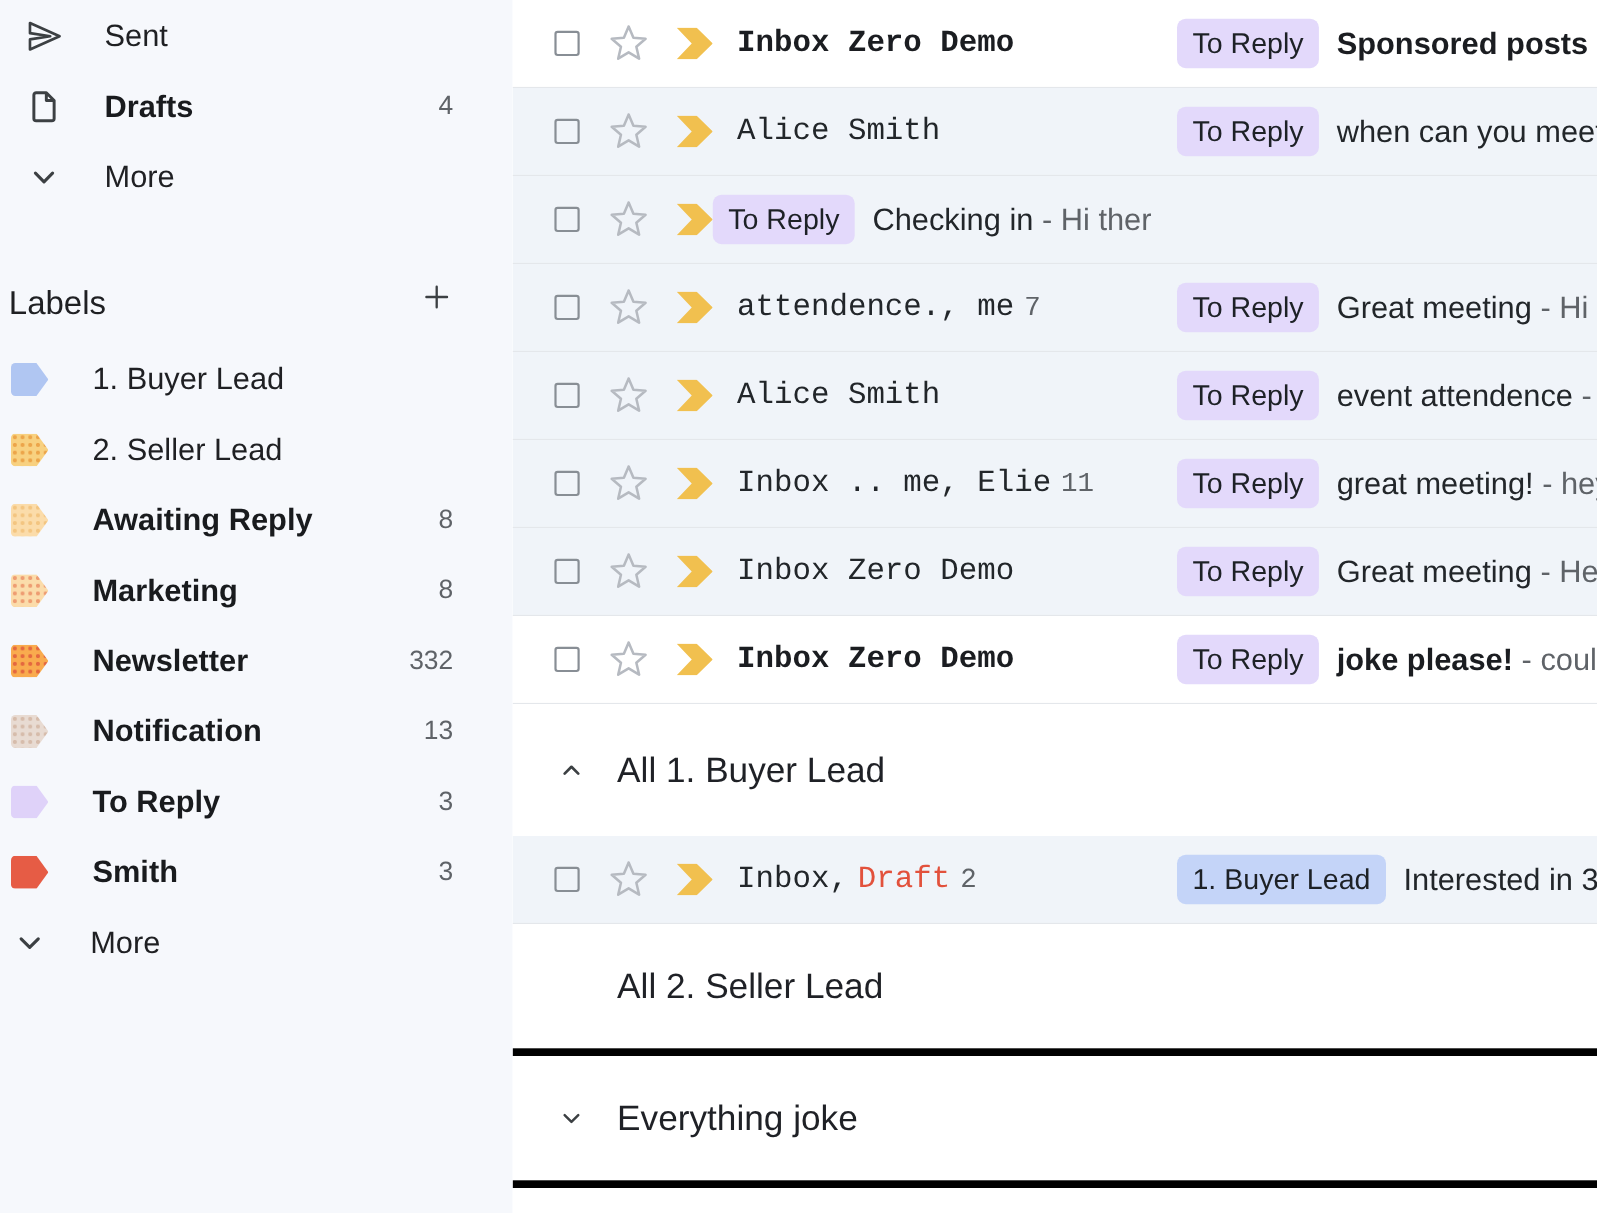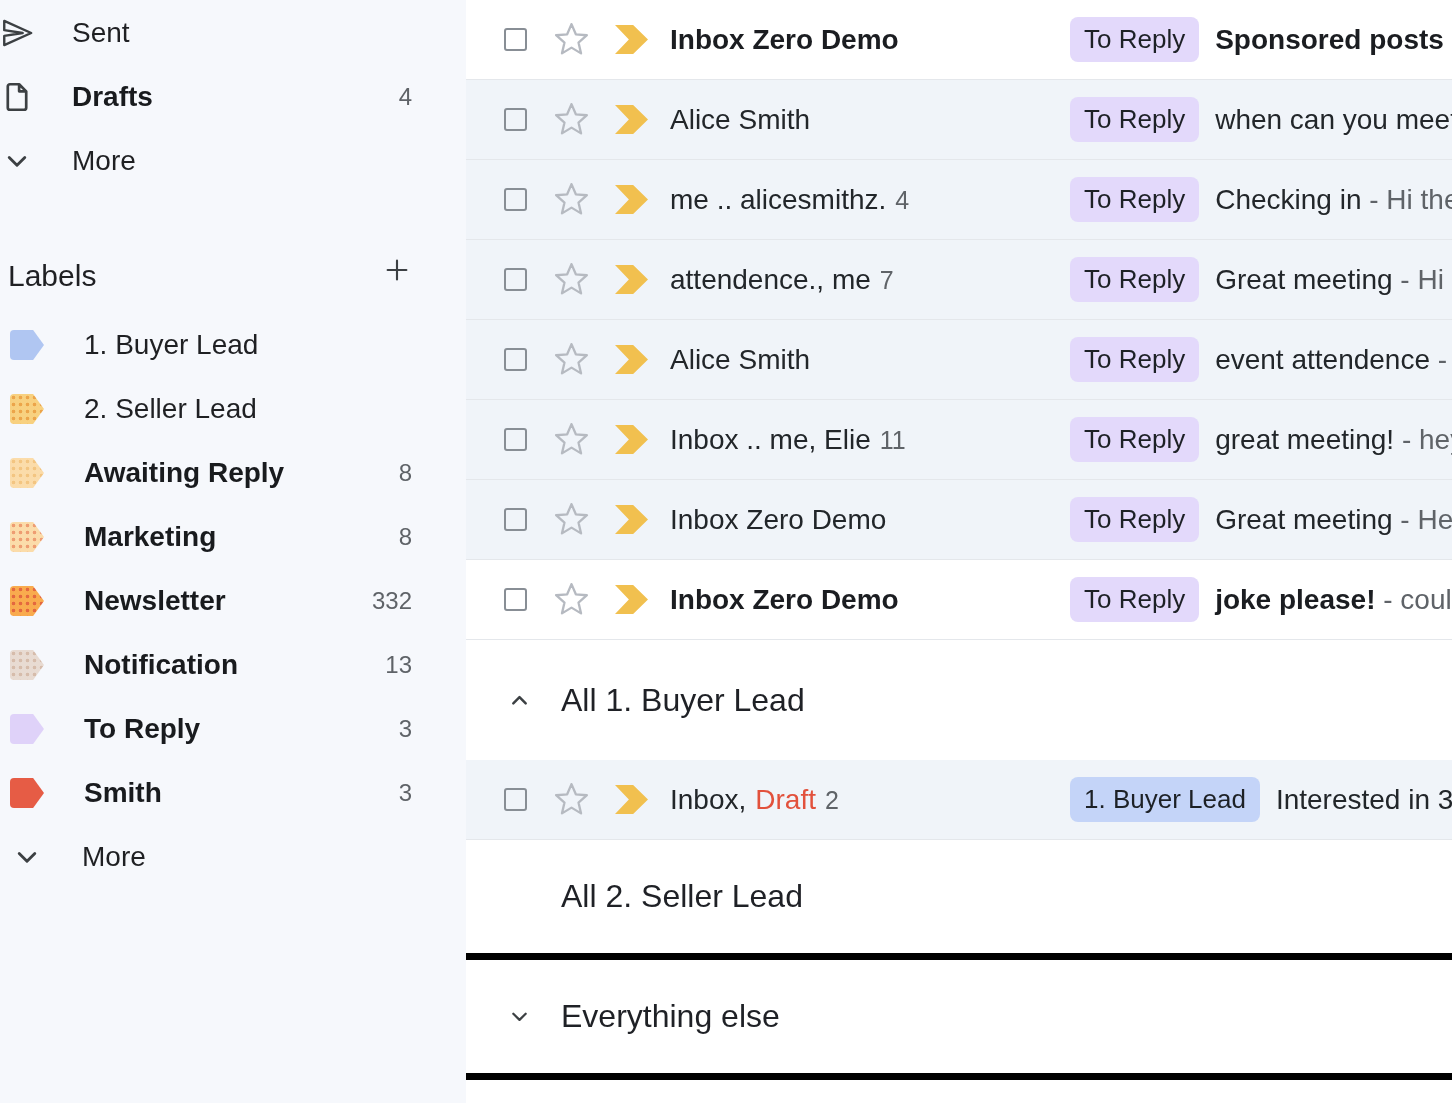--- a/index.html
+++ b/index.html
@@ -3,21 +3,21 @@
 <meta charset="utf-8">
 <style>
   * { margin:0; padding:0; box-sizing:border-box; }
   html,body { width:1452px; height:1103px; overflow:hidden; }
   body { font-family:"Liberation Sans","DejaVu Sans",sans-serif; background:#fff; color:#1f2126; }
   .app { position:relative; width:1452px; height:1103px; }
 
   
   .sidebar { position:absolute; left:0; top:0; width:466px; height:1103px; background:#f6f8fc; }
   .nav-list { padding-top:1px; }
-  .nav-item { height:64px; display:flex; align-items:center; padding-left:0; cursor:pointer; }
+  .nav-item { height:64px; display:flex; align-items:center; padding-left:23px; cursor:pointer; }
   .nav-icon { width:34px; height:34px; flex:none; }
   .nav-icon svg { width:100%; height:100%; display:block; }
   .nav-label { margin-left:38px; font-size:28px; color:#1f2023; white-space:nowrap; }
   .nav-item.bold .nav-label { font-weight:700; color:#191b1e; }
   .nav-count { margin-left:auto; margin-right:54px; font-size:24px; color:#5f6368; }
 
   .labels-head { margin-top:45px; height:64px; display:flex; align-items:center; padding:0 54px 0 8px; }
   .labels-title { font-size:30px; color:#1f2023;margin-top:12px; }
   .plus { margin-left:auto; width:30px; height:30px; cursor:pointer; }
   .plus svg { width:100%; height:100%; display:block; }
@@ -33,21 +33,21 @@
   .mail { position:absolute; left:466px; top:0; width:986px; height:1103px; background:#fff; overflow:hidden; }
   .row { height:80px; display:flex; align-items:center; background:#f0f4f9;
          border-bottom:1px solid #e4e7eb; overflow:hidden; cursor:pointer; }
   .row.unread { background:#ffffff; }
   .checkbox { margin-left:38px; width:23px; height:23px; border:2.5px solid #888e95; border-radius:3px; flex:none; background:transparent; }
   .star { margin-left:26px; width:37px; height:37px; flex:none; }
   .star svg { width:100%; height:100%; display:block; }
   .importance { margin-left:25px; width:33px; height:29px; flex:none; background:#f1c04f;
                 clip-path:polygon(0 0,55% 0,100% 50%,55% 100%,0 100%,42% 50%); }
   .sender { margin-left:22px; width:400px; flex:none; white-space:nowrap; overflow:hidden;
-            font-size:28px; color:#22262a; }
+            font-size:28px; color:#22262a;font-family:Liberation Mono, monospace; }
   .row.unread .sender-name { font-weight:700; color:#1b1d21; }
   .sender-draft { color:#e2513c; margin-left:9px; }
   .thread-count { color:#5f6368; font-size:25px; margin-left:9px; }
   .badge { flex:none; font-size:26px; font-weight:500; line-height:1; padding:9px 14px 10px;
            border-radius:8px; color:#1d2126; white-space:nowrap; }
   .subline { margin-left:16px; white-space:nowrap; font-size:28px; color:#22262a; }
   .row.unread .subject { font-weight:700; color:#1b1d21; }
   .dash, .snippet { color:#5f6368; }
 
   .sec-header { height:120px; display:flex; align-items:center; background:#fff; cursor:pointer; }
@@ -179,21 +179,20 @@
     <span class="subline"><span class="subject">when can you meet</span></span>
   </div>
       <div class="row">
     <span class="checkbox"></span>
     <span class="star">
           <svg viewBox="0 0 24 24">
             <path d="M12 17.27 18.18 21l-1.64-7.03L22 9.24l-7.19-.61L12 2 9.19 8.63 2 9.24l5.46 4.73L5.82 21z" fill="none" stroke="#b6bac1" stroke-width="1.5" stroke-linejoin="round"></path>
           </svg>
         </span>
     <span class="importance"></span>
-    <span class="sender"><span class="sender-name">me .. alicesmithz.</span><span class="thread-count">4</span></span>
     <span class="badge" style="background-color: rgb(227, 217, 251);">To Reply</span>
     <span class="subline"><span class="subject">Checking in</span><span class="dash"> - </span><span class="snippet">Hi ther</span></span>
   </div>
       <div class="row">
     <span class="checkbox"></span>
     <span class="star">
           <svg viewBox="0 0 24 24">
             <path d="M12 17.27 18.18 21l-1.64-7.03L22 9.24l-7.19-.61L12 2 9.19 8.63 2 9.24l5.46 4.73L5.82 21z" fill="none" stroke="#b6bac1" stroke-width="1.5" stroke-linejoin="round"></path>
           </svg>
         </span>
@@ -273,17 +272,17 @@
       <div class="sec-header divider">
     <span class="sec-chevron hidden"></span>
     <span class="sec-title">All 2. Seller Lead</span>
   </div>
       <div class="sec-header divider">
     <span class="sec-chevron">
           <svg viewBox="0 0 24 24">
             <path d="m6.5 9.5 5.5 5.5 5.5-5.5" fill="none" stroke="#3c4043" stroke-width="2" stroke-linecap="round" stroke-linejoin="round"></path>
           </svg>
         </span>
-    <span class="sec-title">Everything else</span>
+    <span class="sec-title">Everything joke</span>
   </div>
     </main>
 
 </div>
 
 </body></html>

